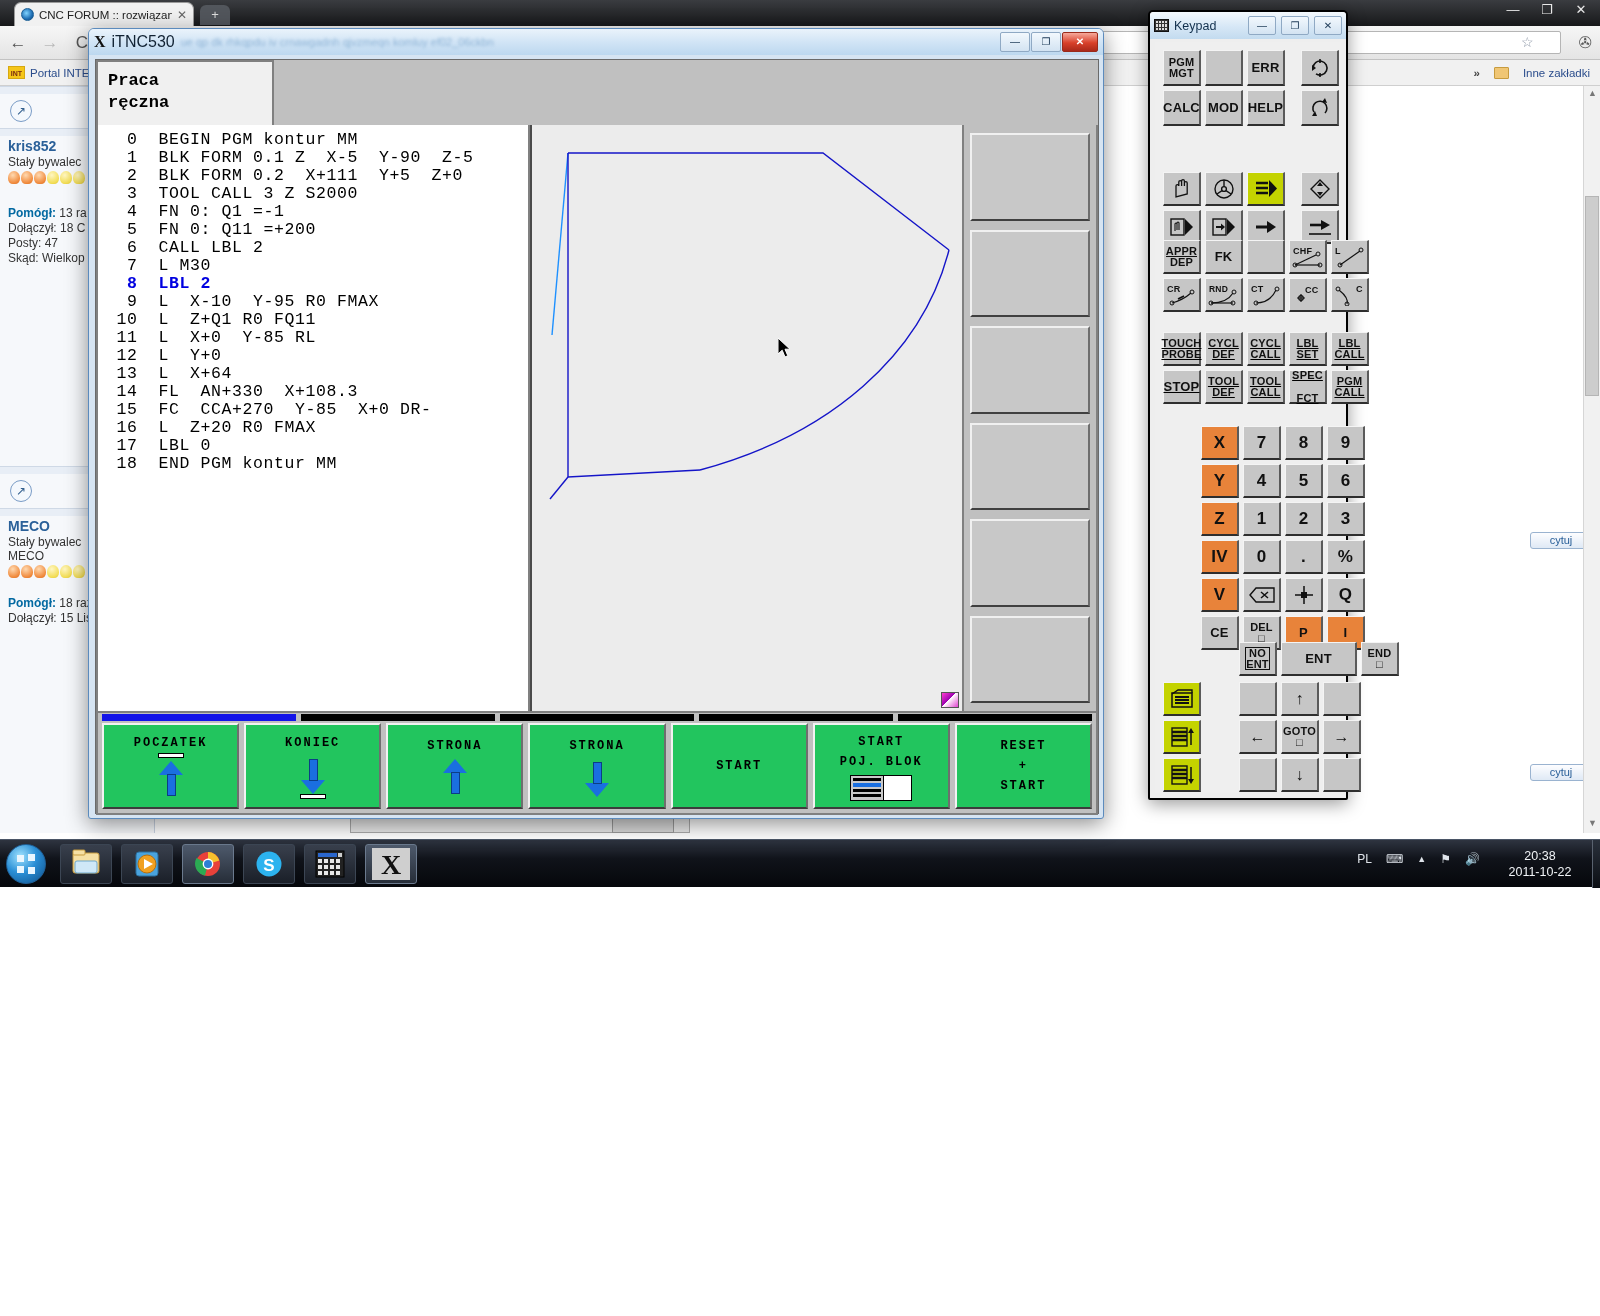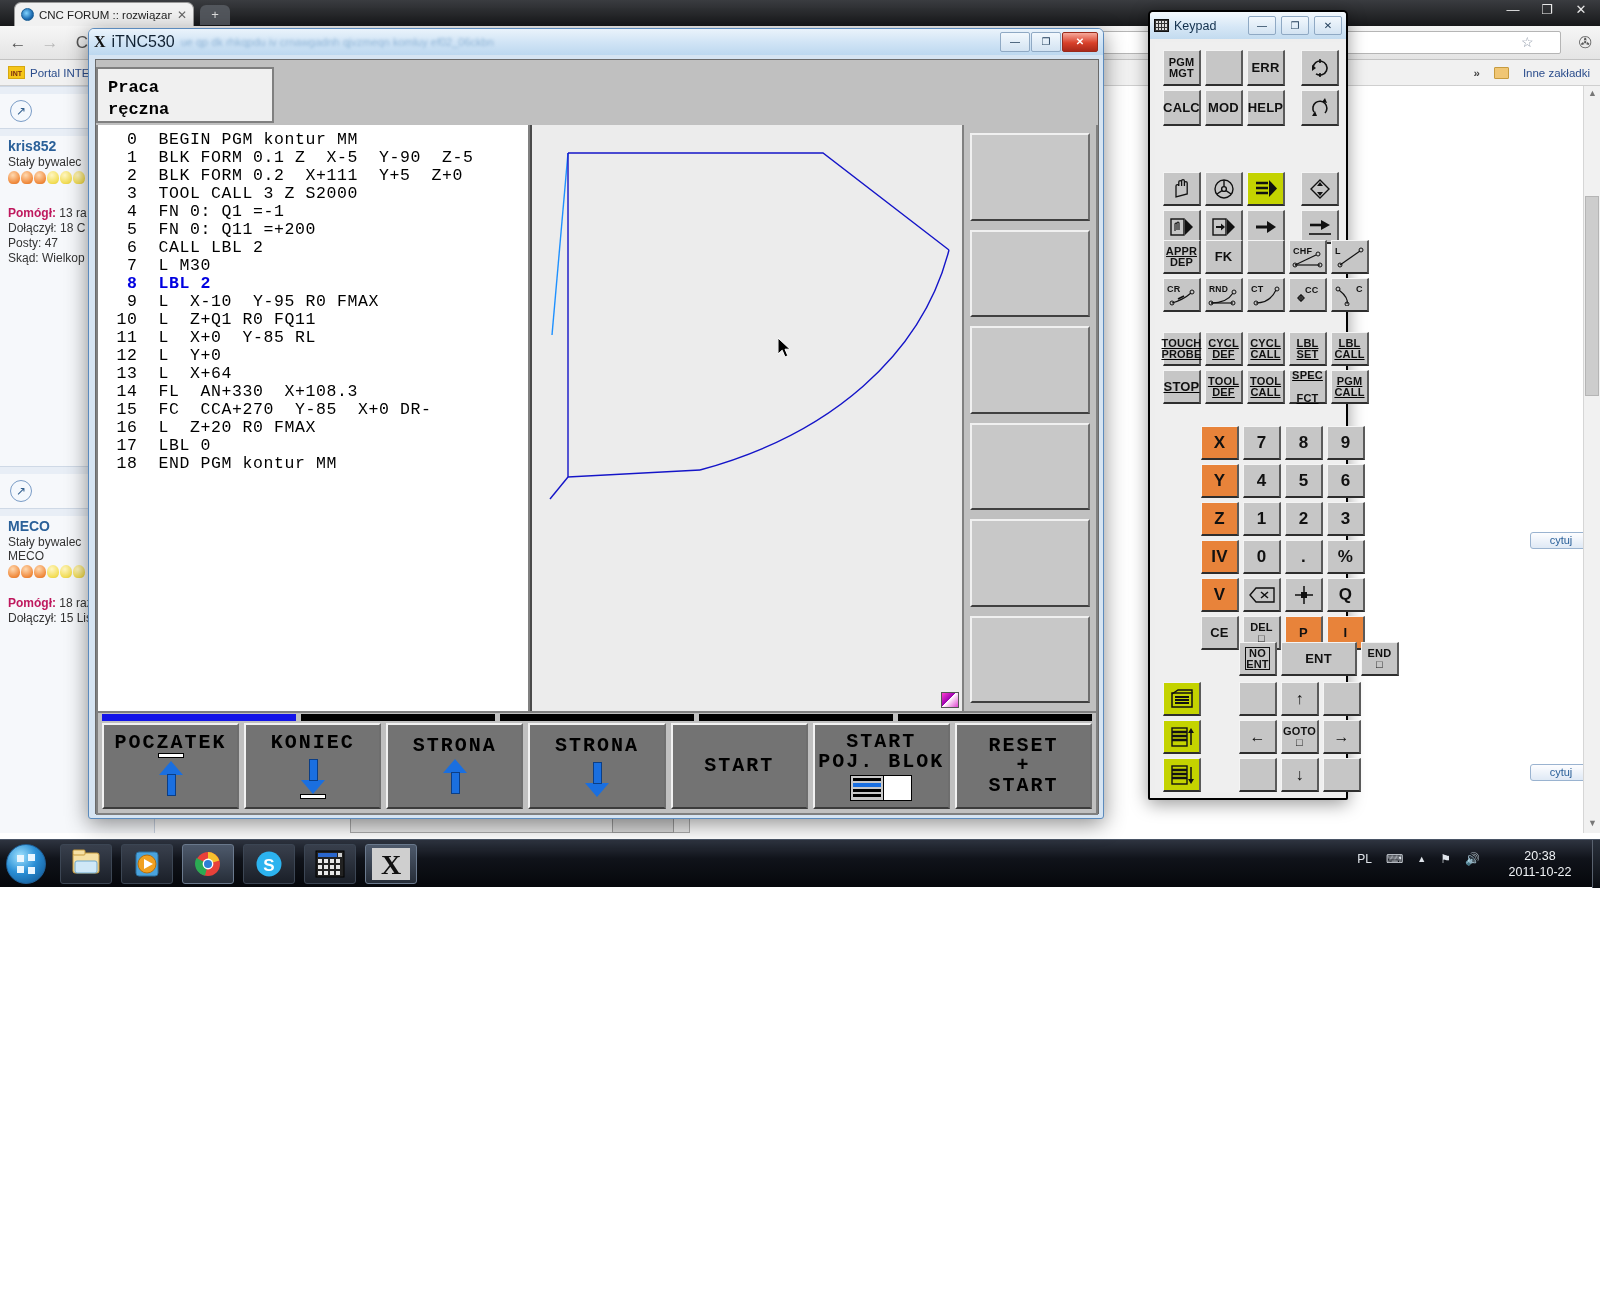--- a/index.html
+++ b/index.html
@@ -93,21 +93,21 @@
     font-size:12px; text-align:center; line-height:20px; margin:6px 0 6px 10px;
   }
   .user-block { padding:2px 8px; font-size:12px; color:#333; }
   .user-name { color:#2a6099; font-weight:bold; font-size:14px; margin-bottom:1px; }
   .user-rank { color:#333; font-size:12px; }
   .bulbs { margin:2px 0 6px 0; display:flex; gap:1px; }
   .bulb { width:12px;height:13px;border-radius:50% 50% 40% 40%; }
   .bulb.o { background:radial-gradient(circle at 40% 32%, #ffd9b0, #f08a3c 70%, #d4691f); }
   .bulb.y { background:radial-gradient(circle at 40% 32%, #fff6c2, #f2dd55 70%, #d9c02c); }
   .stat { font-size:12px; color:#333; line-height:15px; white-space:nowrap; }
-  .stat b { color:#be185d; }
+  .stat b { color:#0369a1; }
   .cytuj {
     position:absolute; right:8px; width:62px; height:17px;
     border:1px solid #9ab3d0; border-radius:3px;
     background:linear-gradient(180deg,#fdfdff,#dfe9f5);
     font-size:11px; color:#2a6099; text-align:center; line-height:15px;
   }
   .page-vscroll {
     position:absolute; right:0; top:0; width:17px; height:747px;
     background:#f1f1f1; border-left:1px solid #d6d6d6;
   }
@@ -190,21 +190,21 @@
   .wb.close {
     width:36px;
     background:linear-gradient(180deg,#f6a99b,#d8402a 55%,#a9291a);
     border-color:#9a2b1c; color:#fff; font-weight:bold;
   }
 
   .tnc-screen {
     position:absolute; left:6px; top:30px; width:1004px; height:755px;
     background:#c0c0c0; border:1px solid #6a6a6a;
   }
-  .tnc-head { position:absolute; left:0; top:0; width:100%; height:69px; display:flex;align-items:center; }
+  .tnc-head { position:absolute; left:0; top:0; width:100%; height:69px; display:flex; }
   .tnc-mode {
     width:178px; background:#f0f0f0; border:2px solid #808080;
     font-family:"Liberation Mono", monospace; font-size:17px; color:#000;
     padding:8px 0 0 10px; line-height:22px; font-weight:bold;
   }
   .tnc-headline {
     flex:1; background:#c0c0c0; border:2px solid #808080; border-left:none;
     font-family:"Liberation Mono", monospace;
     font-size:26px; letter-spacing:3px; color:#000; font-weight:bold;
     padding:14px 0 0 12px; white-space:nowrap;
@@ -246,25 +246,25 @@
 
   .tnc-skbar {
     position:absolute; left:0; top:653px; width:100%; height:102px;
     background:#c0c0c0; border:2px solid #808080; border-top:none;
   }
   .sk-ind { position:absolute; left:4px; top:1px; right:4px; height:7px; display:flex; gap:5px; }
   .sk-ind i { flex:1; background:#000; display:block; }
   .sk-ind i.on { background:#1414e8; }
   .sk-row { position:absolute; left:4px; top:10px; right:4px; bottom:4px; display:flex; gap:5px; }
   .softkey {
-    flex:1; background:#737373;
+    flex:1; background:#22c55e;
     border-top:2px solid #f2f2f2; border-left:2px solid #f2f2f2;
     border-right:2px solid #6e6e6e; border-bottom:2px solid #3c3c3c;
     display:flex; flex-direction:column; align-items:center; justify-content:center;
-    font-family:"Liberation Mono", monospace; font-size:20px; font-weight:bold;
+    font-family:"Liberation Mono", monospace; font-size:12px; font-weight:bold;
     color:#000; letter-spacing:2px; text-align:center; position:relative; padding-top:0;
   }
   .softkey .lbl2 { line-height:20px; }
   .bigarrow { position:relative; width:26px; height:38px; margin-top:3px; }
   .bigarrow .shaft {
     position:absolute; left:9px; width:9px; height:22px; background:#1a6fe0; border:1px solid #0b3e86;
   }
   .bigarrow .head {
     position:absolute; left:1px; width:0; height:0;
     border-left:12px solid transparent; border-right:12px solid transparent;

